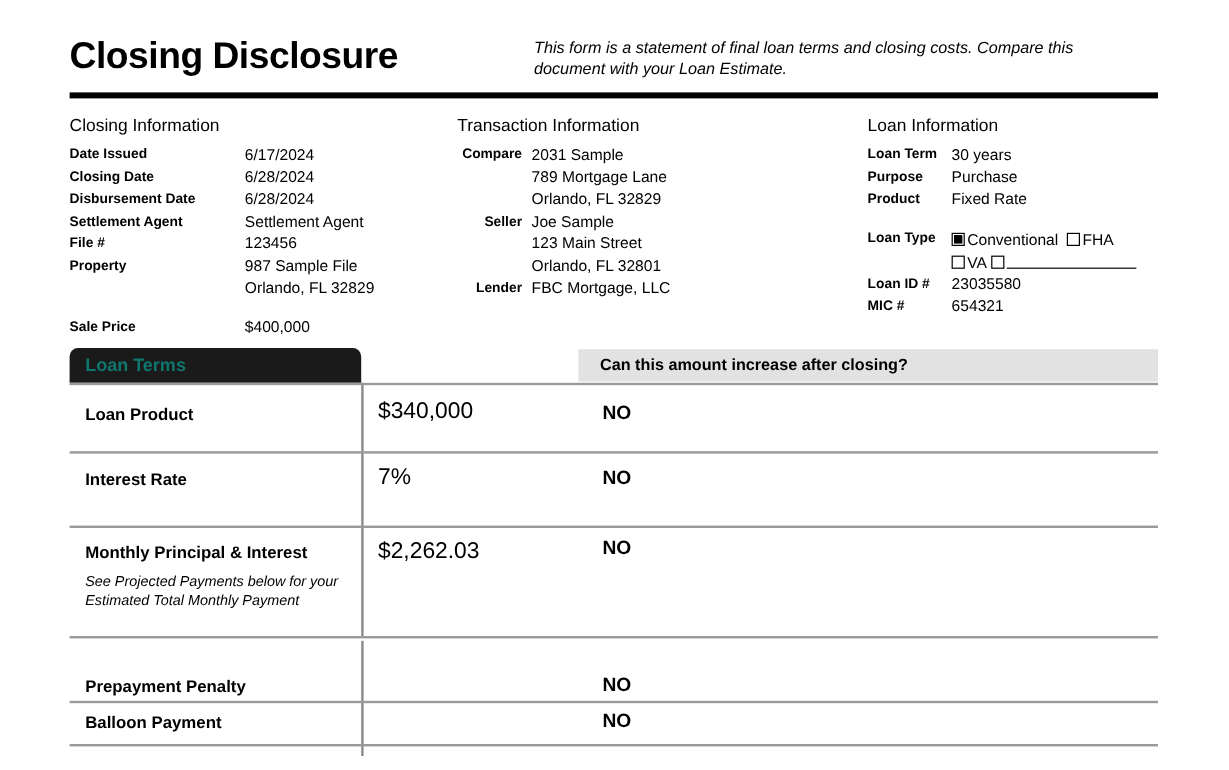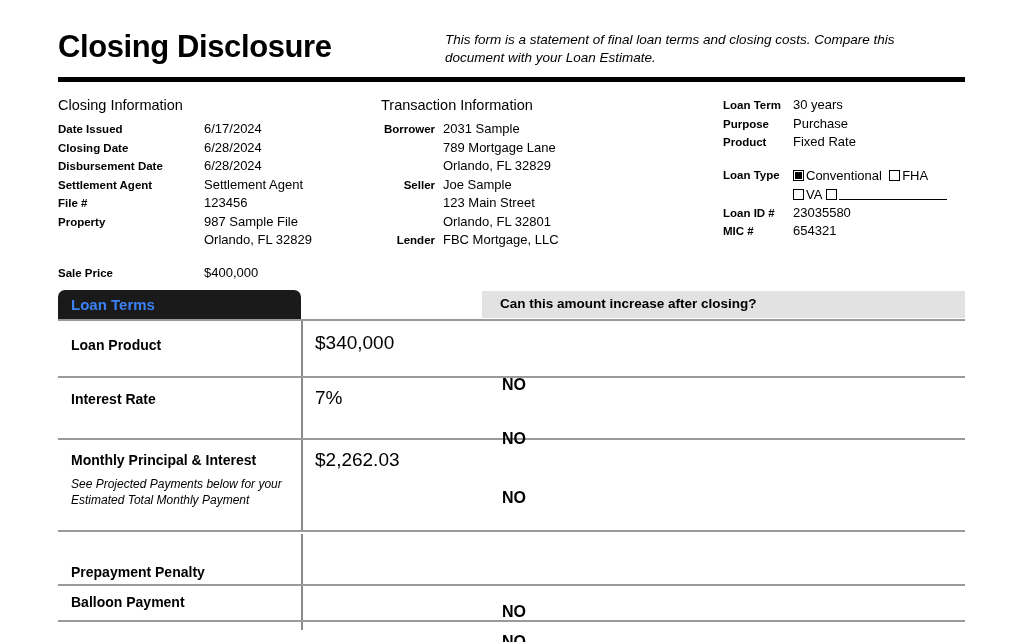--- a/index.html
+++ b/index.html
@@ -157,21 +157,21 @@
     top: 0;
     width: 243px;
     height: 29px;
     background: #1a1a1a;
     border-radius: 7px 7px 0 0;
   }
   .terms-header-label {
     position: absolute;
     left: 13px;
     top: 6px;
-    color: #3b82f6;
+    color: #0f766e;
     font-size: 15px;
     font-weight: bold;
     white-space: nowrap;
   }
 
   .qbar {
     position: absolute;
     height: 27px;
     background: #e2e2e2;
     left: 424px;
@@ -226,21 +226,20 @@
     left: 257px;
     font-size: 19px;
     white-space: nowrap;
   }
   .row .ranswer {
     position: absolute;
     left: 444px;
     font-size: 16px;
     font-weight: bold;
     white-space: nowrap;
-    margin-top: 40px;
   }
 </style>
 </head>
 <body>
 
 <div class="page">
 
   <div class="title-row">
     <div class="doc-title">Closing Disclosure</div>
     <div class="doc-subtitle">This form is a statement of final loan terms and closing costs. Compare this document with your Loan Estimate.</div>
@@ -278,21 +277,21 @@
 
       <div class="kv">
         <span class="k">Sale Price</span><span class="v">$400,000</span>
       </div>
     </div>
 
     <div class="info-col col-transaction">
       <div class="col-heading">Transaction Information</div>
 
       <div class="kv">
-        <span class="k">Borrower</span><span class="v">2031 Sample</span>
+        <span class="k">Compare</span><span class="v">2031 Sample</span>
       </div>
       <div class="kv">
         <span class="k"></span><span class="v">789 Mortgage Lane</span>
       </div>
       <div class="kv">
         <span class="k"></span><span class="v">Orlando, FL 32829</span>
       </div>
       <div class="kv">
         <span class="k">Seller</span><span class="v">Joe Sample</span>
       </div>
@@ -301,20 +300,21 @@
       </div>
       <div class="kv">
         <span class="k"></span><span class="v">Orlando, FL  32801</span>
       </div>
       <div class="kv">
         <span class="k">Lender</span><span class="v">FBC Mortgage, LLC</span>
       </div>
     </div>
 
     <div class="info-col col-loan">
+      <div class="col-heading">Loan Information</div>
 
       <div class="kv">
         <span class="k">Loan Term</span><span class="v">30 years</span>
       </div>
       <div class="kv">
         <span class="k">Purpose</span><span class="v">Purchase</span>
       </div>
       <div class="kv">
         <span class="k">Product</span><span class="v">Fixed Rate</span>
       </div>

